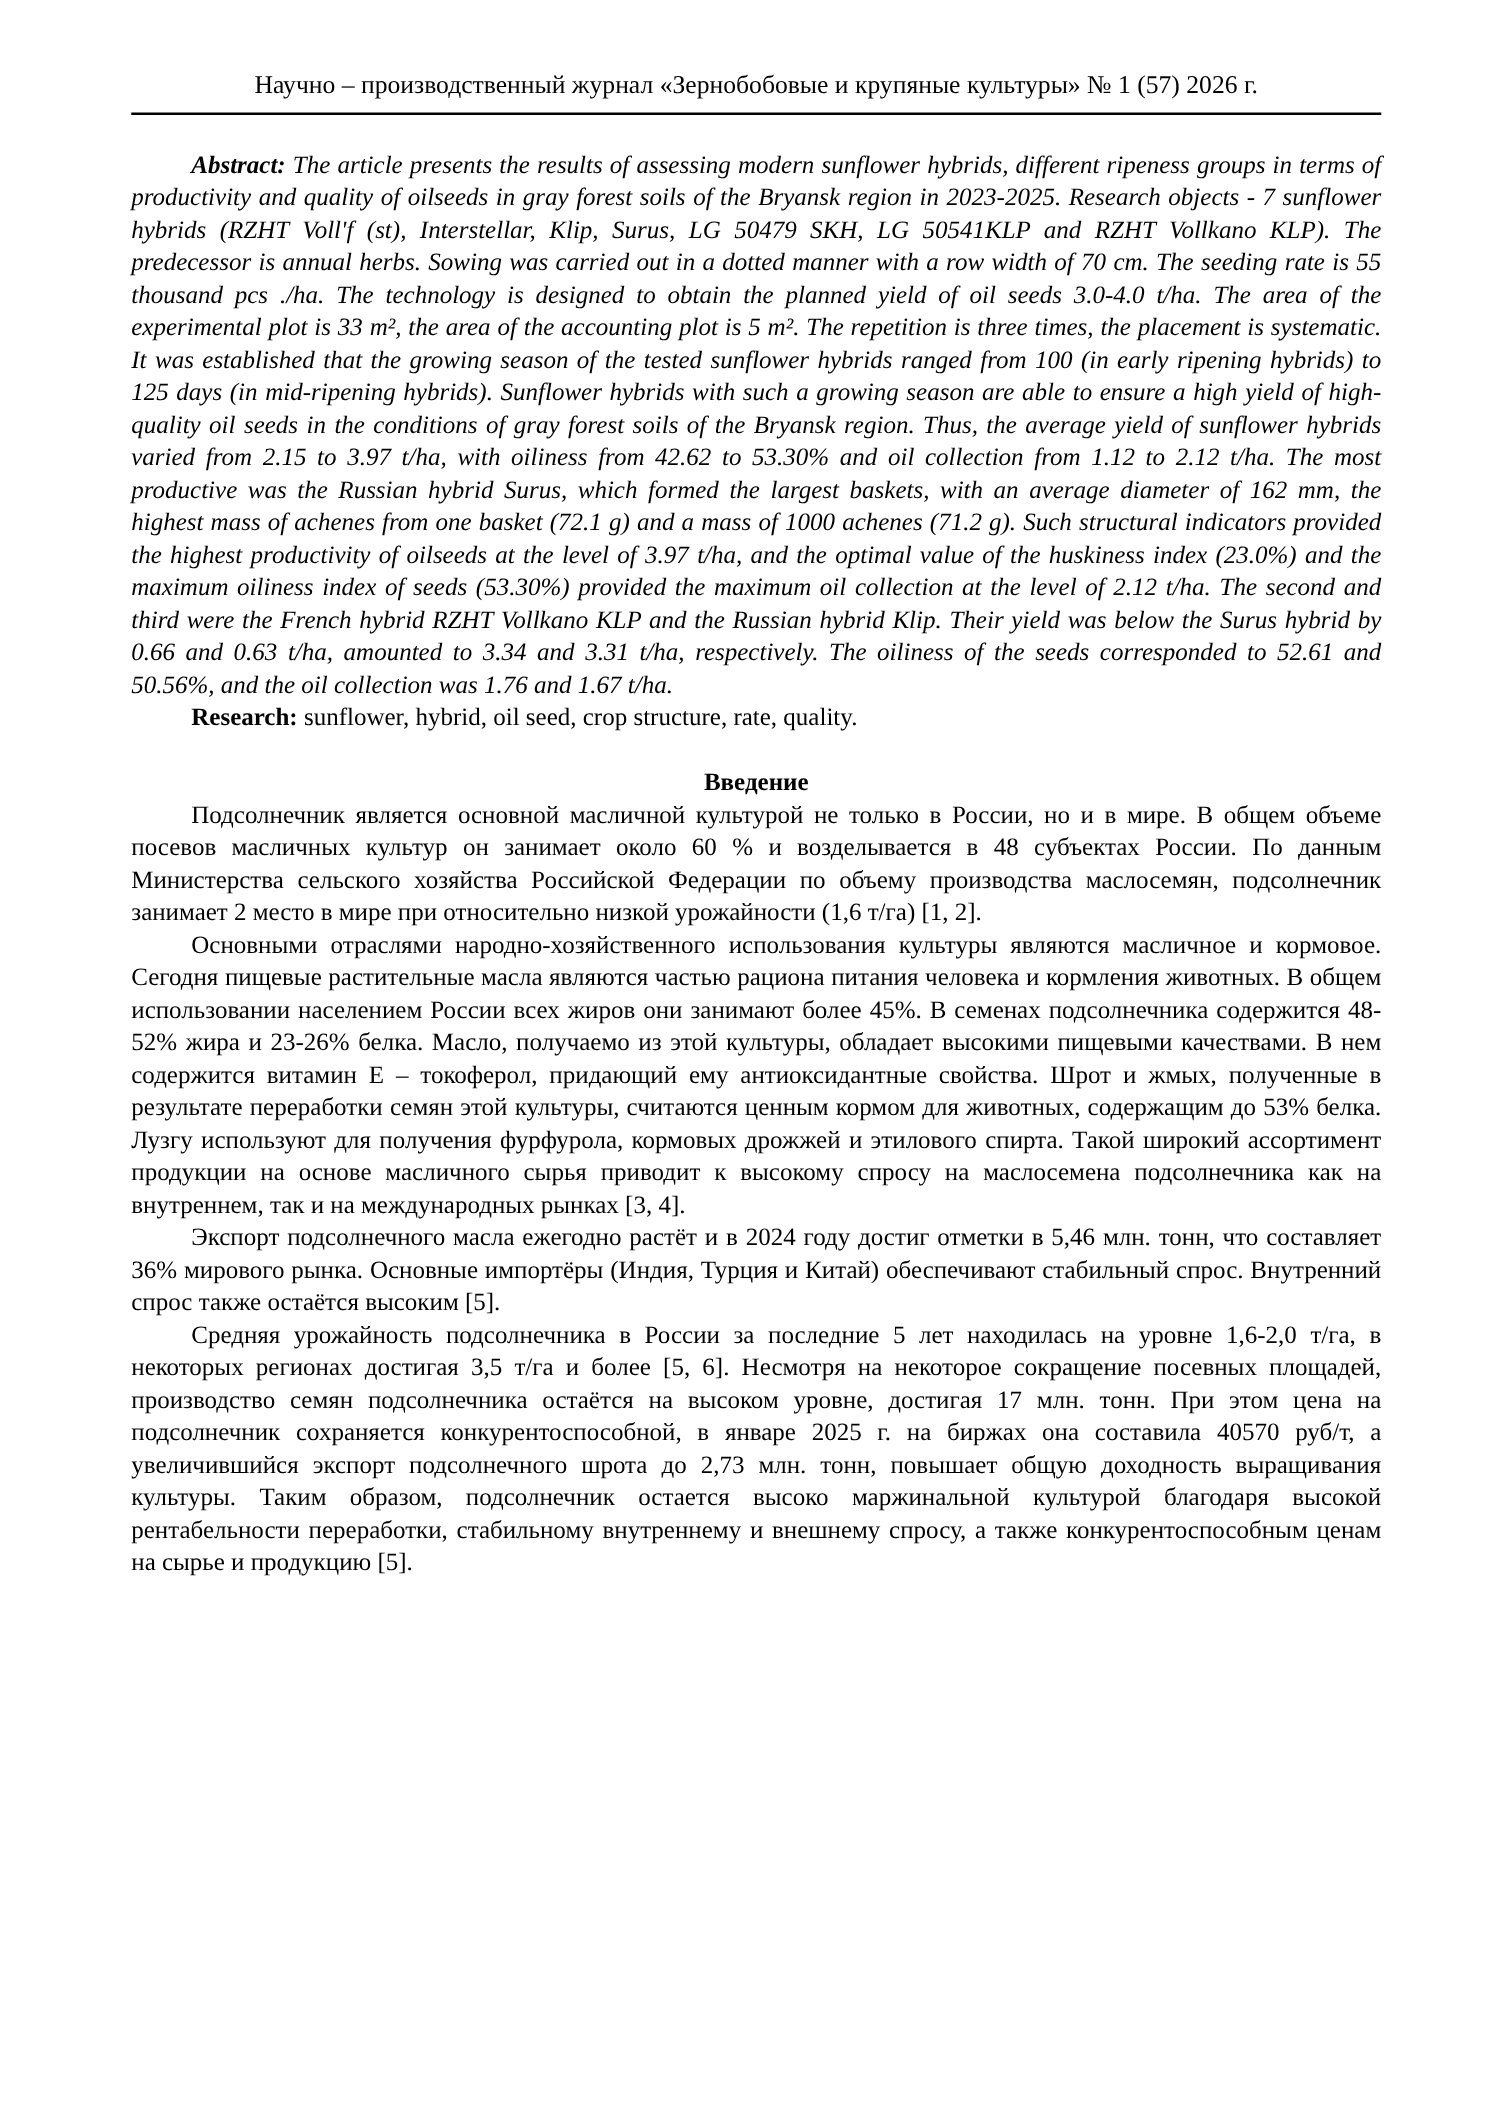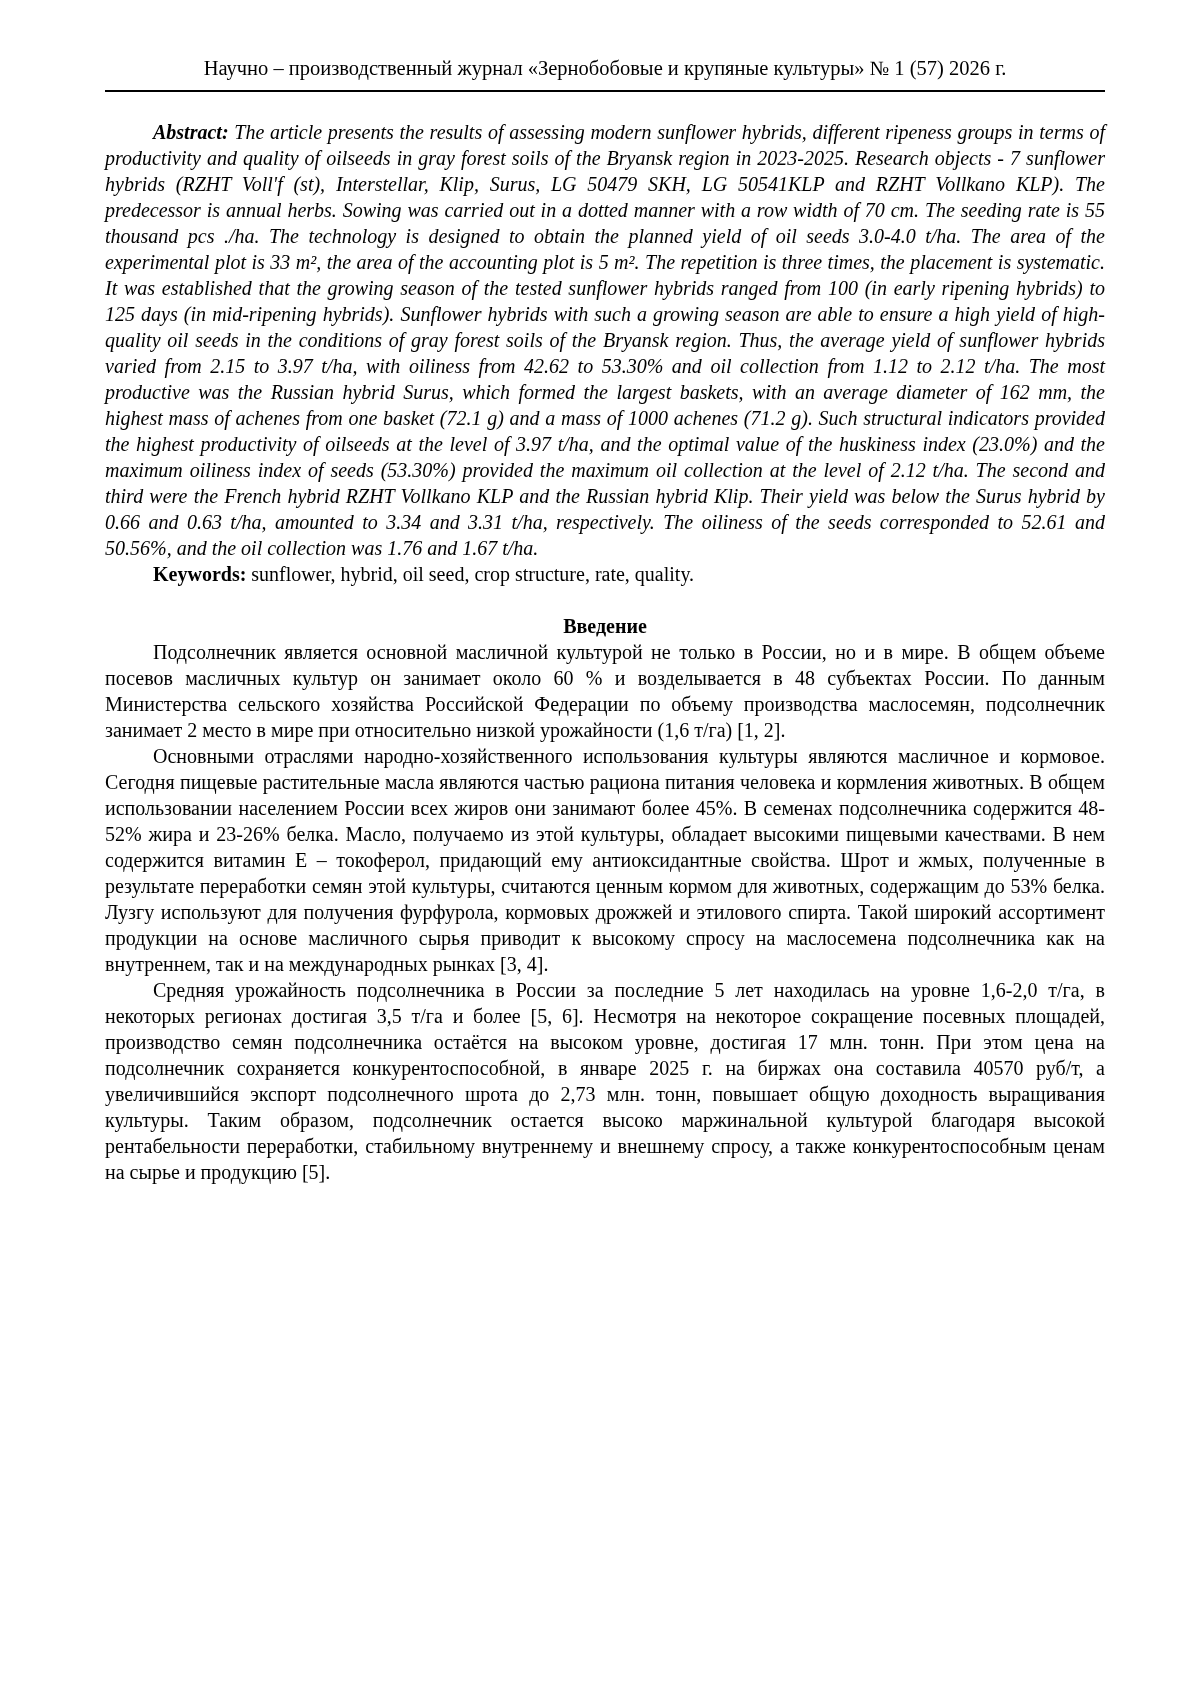--- a/index.html
+++ b/index.html
@@ -67,26 +67,27 @@
 
 <div class="page">
   <div class="content">
 
     <header class="page-header">
       <div class="journal-title">Научно – производственный журнал «Зернобобовые и крупяные культуры» № 1 (57) 2026 г.</div>
     </header>
 
     <p class="para abstract-para"><span class="label-bold">Abstract:</span><span> The article presents the results of assessing modern sunflower hybrids, different ripeness groups in terms of productivity and quality of oilseeds in gray forest soils of the Bryansk region in 2023-2025. Research objects - 7 sunflower hybrids (RZHT Voll'f (st), Interstellar, Klip, Surus, LG 50479 SKH, LG 50541KLP and RZHT Vollkano KLP). The predecessor is annual herbs. Sowing was carried out in a dotted manner with a row width of 70 cm. The seeding rate is 55 thousand pcs ./ha. The technology is designed to obtain the planned yield of oil seeds 3.0-4.0 t/ha. The area of the experimental plot is 33 m², the area of the accounting plot is 5 m². The repetition is three times, the placement is systematic. It was established that the growing season of the tested sunflower hybrids ranged from 100 (in early ripening hybrids) to 125 days (in mid-ripening hybrids). Sunflower hybrids with such a growing season are able to ensure a high yield of high-quality oil seeds in the conditions of gray forest soils of the Bryansk region. Thus, the average yield of sunflower hybrids varied from 2.15 to 3.97 t/ha, with oiliness from 42.62 to 53.30% and oil collection from 1.12 to 2.12 t/ha. The most productive was the Russian hybrid Surus, which formed the largest baskets, with an average diameter of 162 mm, the highest mass of achenes from one basket (72.1 g) and a mass of 1000 achenes (71.2 g). Such structural indicators provided the highest productivity of oilseeds at the level of 3.97 t/ha, and the optimal value of the huskiness index (23.0%) and the maximum oiliness index of seeds (53.30%) provided the maximum oil collection at the level of 2.12 t/ha. The second and third were the French hybrid RZHT Vollkano KLP and the Russian hybrid Klip. Their yield was below the Surus hybrid by 0.66 and 0.63 t/ha, amounted to 3.34 and 3.31 t/ha, respectively. The oiliness of the seeds corresponded to 52.61 and 50.56%, and the oil collection was 1.76 and 1.67 t/ha.</span></p>
 
-    <p class="para keywords-para"><span class="label-bold">Keywords:</span><span> sunflower, hybrid, oil seed, crop structure, rate, quality.</span></p>
+    <p class="para keywords-para"><span class="label-bold">Research:</span><span> sunflower, hybrid, oil seed, crop structure, rate, quality.</span></p>
 
     <h2 class="section-heading">Введение</h2>
 
     <p class="para">Подсолнечник является основной масличной культурой не только в России, но и в мире. В общем объеме посевов масличных культур он занимает около 60 % и возделывается в 48 субъектах России. По данным Министерства сельского хозяйства Российской Федерации по объему производства маслосемян, подсолнечник занимает 2 место в мире при относительно низкой урожайности (1,6 т/га) [1, 2].</p>
 
     <p class="para">Основными отраслями народно-хозяйственного использования культуры являются масличное и кормовое. Сегодня пищевые растительные масла являются частью рациона питания человека и кормления животных. В общем использовании населением России всех жиров они занимают более 45%. В семенах подсолнечника содержится 48-52% жира и 23-26% белка. Масло, получаемо из этой культуры, обладает высокими пищевыми качествами. В нем содержится витамин Е – токоферол, придающий ему антиоксидантные свойства. Шрот и жмых, полученные в результате переработки семян этой культуры, считаются ценным кормом для животных, содержащим до 53% белка. Лузгу используют для получения фурфурола, кормовых дрожжей и этилового спирта. Такой широкий ассортимент продукции на основе масличного сырья приводит к высокому спросу на маслосемена подсолнечника как на внутреннем, так и на международных рынках [3, 4].</p>
 
+    <p class="para">Экспорт подсолнечного масла ежегодно растёт и в 2024 году достиг отметки в 5,46 млн. тонн, что составляет 36% мирового рынка. Основные импортёры (Индия, Турция и Китай) обеспечивают стабильный спрос. Внутренний спрос также остаётся высоким [5].</p>
 
     <p class="para">Средняя урожайность подсолнечника в России за последние 5 лет находилась на уровне 1,6-2,0 т/га, в некоторых регионах достигая 3,5 т/га и более [5, 6]. Несмотря на некоторое сокращение посевных площадей, производство семян подсолнечника остаётся на высоком уровне, достигая 17 млн. тонн. При этом цена на подсолнечник сохраняется конкурентоспособной, в январе 2025 г. на биржах она составила 40570 руб/т, а увеличившийся экспорт подсолнечного шрота до 2,73 млн. тонн, повышает общую доходность выращивания культуры. Таким образом, подсолнечник остается высоко маржинальной культурой благодаря высокой рентабельности переработки, стабильному внутреннему и внешнему спросу, а также конкурентоспособным ценам на сырье и продукцию [5].</p>
 
   </div>
 
 </div>
 
 </body></html>

